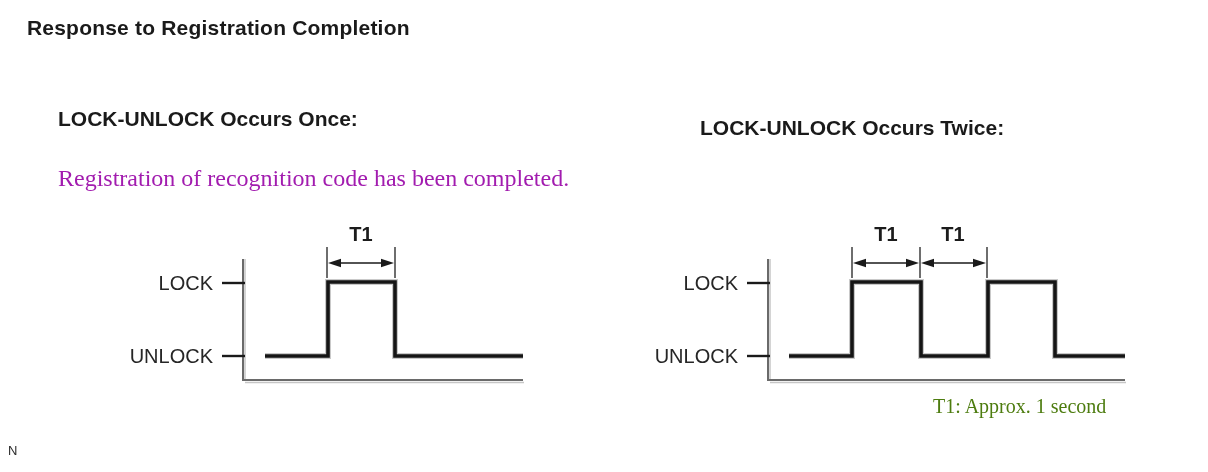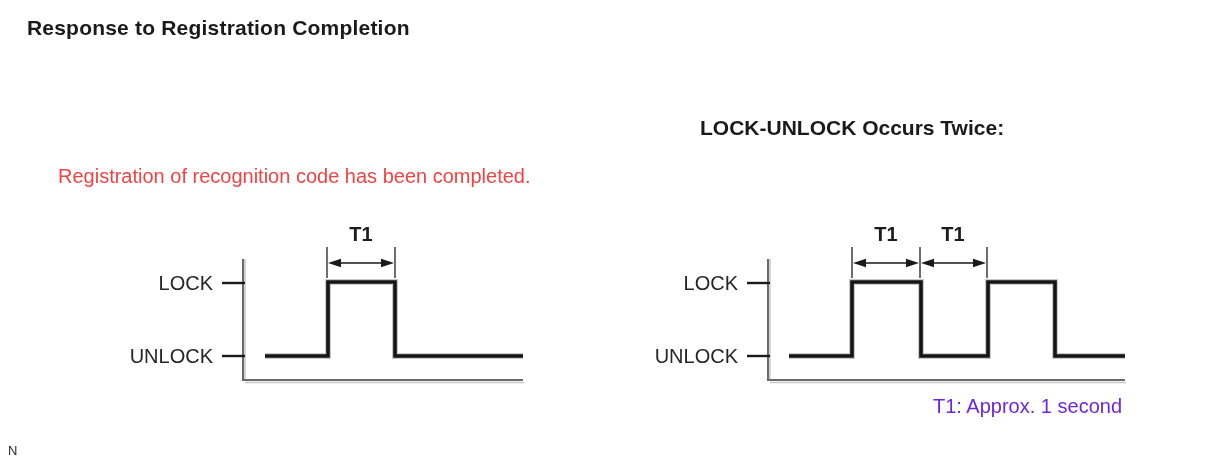--- a/index.html
+++ b/index.html
@@ -3,37 +3,38 @@
 <meta charset="utf-8">
 <style>
   html,body { margin:0; padding:0; background:#ffffff; }
   .page {
     position:relative; width:1173px; height:472px; background:#ffffff;
     font-family:"Liberation Sans", sans-serif; color:#1a1a1a; overflow:hidden;
   }
   .abs { position:absolute; white-space:nowrap; }
   .title { font-size:21px; font-weight:bold; letter-spacing:0.2px; }
   .heading { font-size:21px; font-weight:bold; }
-  .body-text { font-size:20px; font-weight:normal; color:#ef4444; }
-  .note { font-size:20px; color:#6d28d9; }
+  .body-text { font-size:24px; font-weight:normal; color:#a21caf;font-family:Liberation Serif, serif; }
+  .note { font-size:20px; color:#4d7c0f;font-family:Liberation Serif, serif; }
   .page-marker { font-size:13px; color:#2b2b2b; }
   svg text {
     font-family:"Liberation Sans", sans-serif;
     fill:#262626;
   }
   svg .lvl-label { font-size:20px; }
   svg .t1-label  { font-size:20px; font-weight:bold; fill:#1c1c1c; }
 </style>
 </head>
 <body>
 
 <div class="page">
 
   <div class="abs title" style="left:27px; top:16px;">Response to Registration Completion</div>
 
+  <div class="abs heading" style="left:58px; top:107px;">LOCK-UNLOCK Occurs Once:</div>
   <div class="abs body-text" style="left:58px; top:165px;">Registration of recognition code has been completed.</div>
 
   <div class="abs heading" style="left:700px; top:107px;margin-top:9px;">LOCK-UNLOCK Occurs Twice:</div>
 
   <svg class="abs" style="left:120px; top:210px;" width="440" height="185" viewBox="0 0 440 185">
 
     <g>
       <path d="M125,172.5 H404" stroke="#c6c6c6" stroke-width="1.5" fill="none"></path>
       <path d="M125,49 V170.5" stroke="#c6c6c6" stroke-width="1.5" fill="none"></path>
       <path d="M123,49 V171" stroke="#6a6a6a" stroke-width="2" fill="none"></path>

